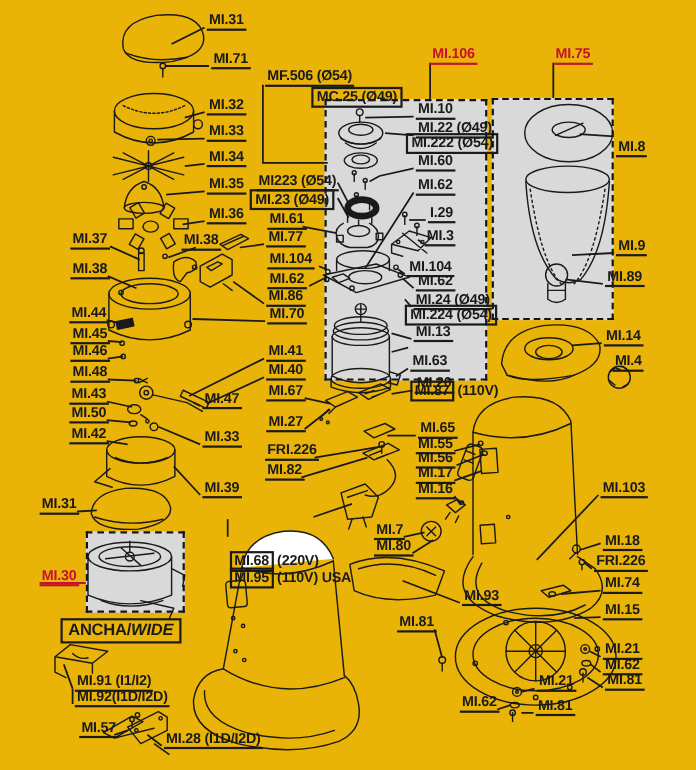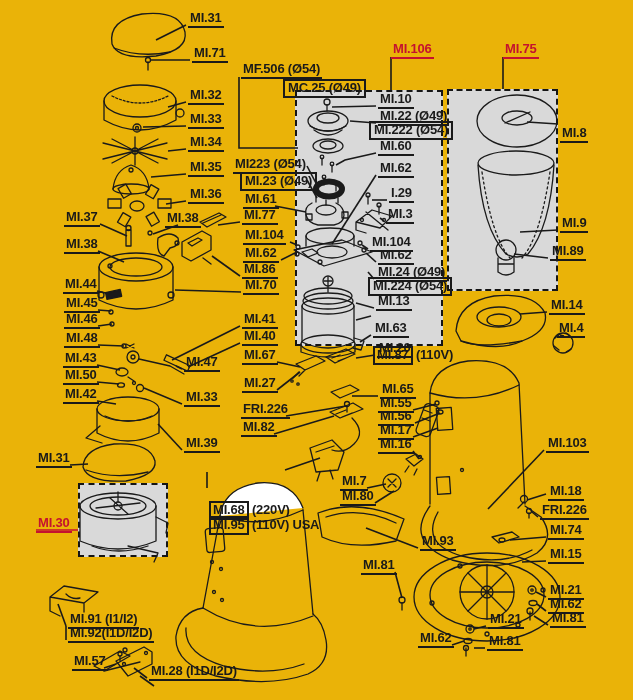--- a/index.html
+++ b/index.html
@@ -415,23 +415,24 @@
       <div class="lbl p" style="left: 378px; top: 248px;">MI.62</div>
       <div class="lbl p" style="left: 376px; top: 265px;">MI.24 (Ø49)</div>
       <div class="lbl b" style="left: 368px; top: 277px;">MI.224 (Ø54)</div>
       <div class="lbl p" style="left: 376px; top: 294px;">MI.13</div>
       <div class="lbl bp" style="left: 373px; top: 306px;"><span class="bx">MI.87</span><span> (110V)</span></div>
       <div class="lbl p" style="left: 373px; top: 321px;">MI.63</div>
       <div class="lbl p" style="left: 377px; top: 341px;">MI.20</div>
       <div class="lbl p" style="left: 241px; top: 62px;">MF.506 (Ø54)</div>
       <div class="lbl b" style="left: 243px; top: 79px; margin-left: 40px;">MC.25 (Ø49)</div>
       <div class="lbl p" style="left: 233px; top: 157px;">MI223 (Ø54)</div>
-      <div class="lbl b" style="left: 240px; top: 172px;">MI.23 (Ø49)</div>
+      <div class="lbl b" style="left: 227px; top: 172px;">MI.23 (Ø49)</div>
       <div class="lbl p" style="left: 243px; top: 192px;">MI.61</div>
       <div class="lbl p" style="left: 560px; top: 110px; margin-top: 16px;">MI.8</div>
       <div class="lbl p" style="left: 560px; top: 216px;">MI.9</div>
       <div class="lbl p" style="left: 550px; top: 244px;">MI.89</div>
       <div class="lbl p" style="left: 549px; top: 298px;">MI.14</div>
       <div class="lbl p" style="left: 557px; top: 321px;">MI.4</div>
       <div class="lbl r" style="left: 391px; top: 42px;">MI.106</div>
       <div class="lbl r" style="left: 503px; top: 42px;">MI.75</div>
+      <div class="lbl a" style="left: 55px; top: 562px;"><span>ANCHA/</span><i>WIDE</i></div>
     </div>
 </div>
 
 </body></html>

